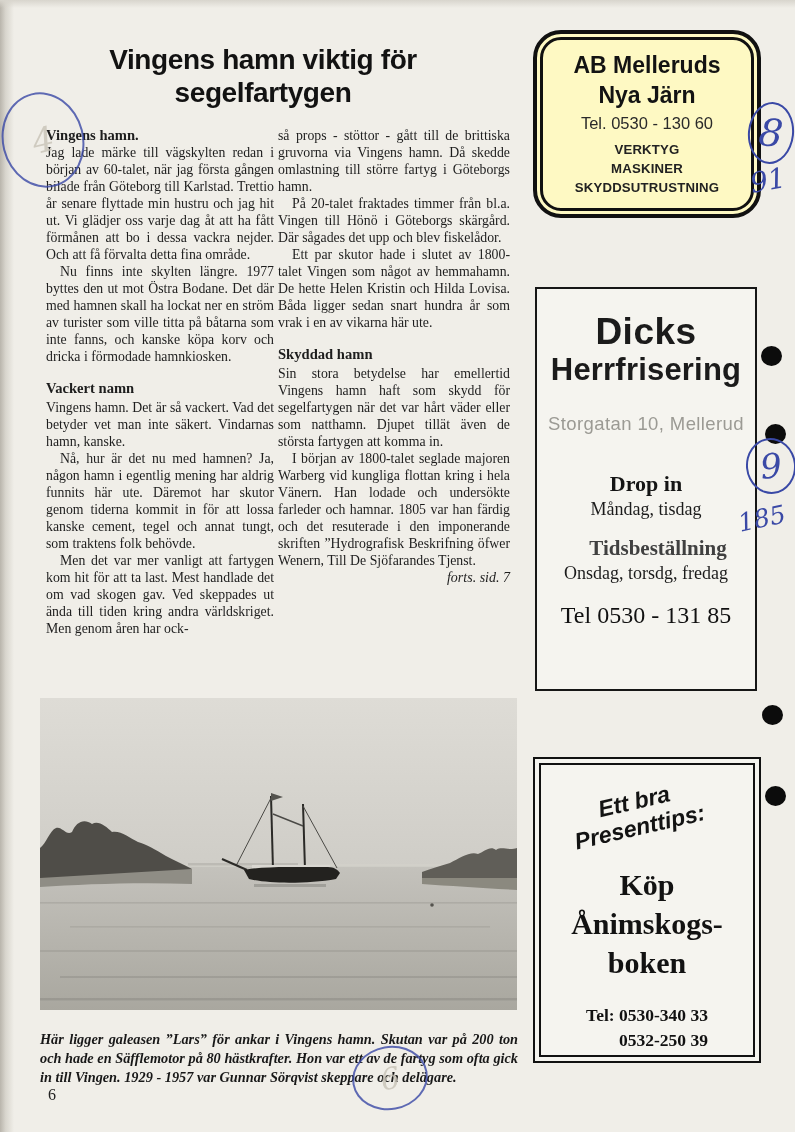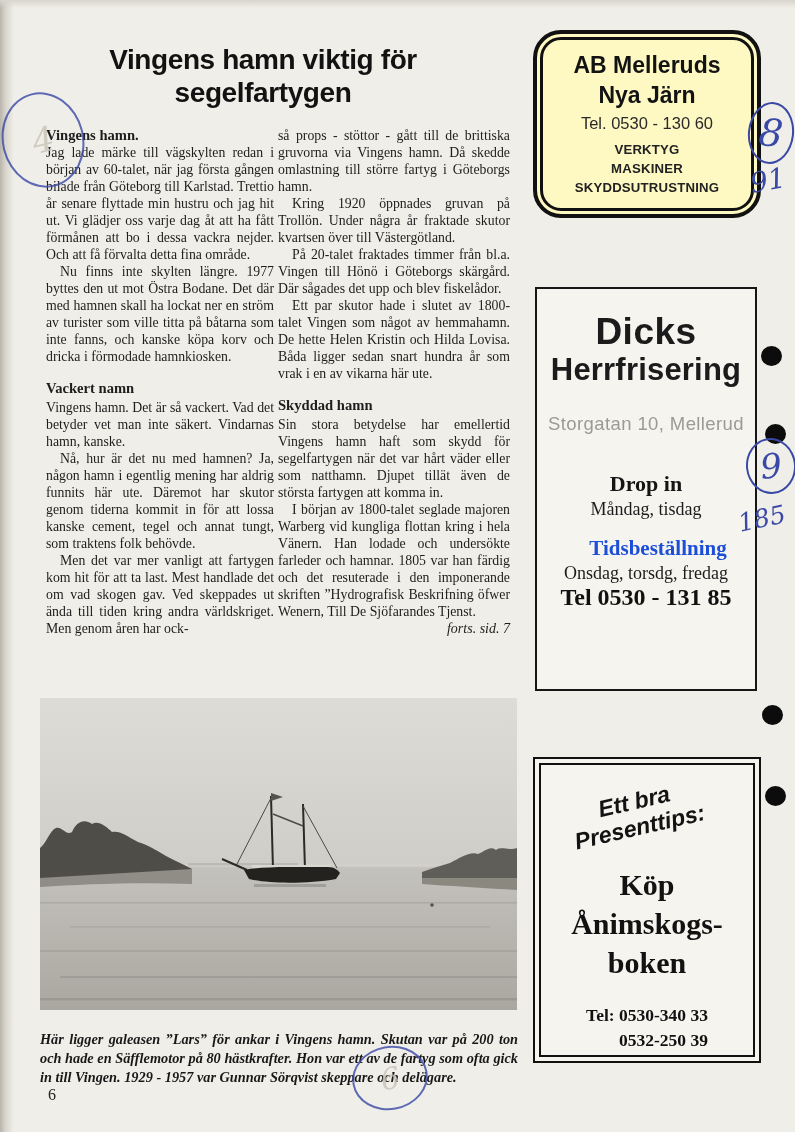--- a/index.html
+++ b/index.html
@@ -56,23 +56,23 @@
     box-sizing:border-box;border:2px solid #161616;background:#f5f4ef;
     text-align:center;}
   .dicks-name1{font-family:"Liberation Sans",sans-serif;font-weight:bold;
     font-size:37px;letter-spacing:0.5px;color:#1b1b1b;margin-top:24px;line-height:1.05;}
   .dicks-name2{font-family:"Liberation Sans",sans-serif;font-weight:bold;
     font-size:31px;letter-spacing:0.2px;color:#1b1b1b;line-height:1.15;}
   .dicks-address{font-family:"Liberation Sans",sans-serif;font-size:18.5px;
     color:#9b9a94;margin-top:26px;letter-spacing:0.4px;}
   .dicks-dropin-title{font-weight:bold;font-size:22px;margin-top:36px;color:#141414;}
   .dicks-dropin-days{font-size:18px;margin-top:2px;}
-  .dicks-booking-title{font-weight:bold;font-size:21px;margin-top:16px;color:#1d4ed8;margin-left:24px;}
+  .dicks-booking-title{font-weight:bold;font-size:21px;margin-top:16px;color:#404040;margin-left:24px;}
   .dicks-booking-days{font-size:18px;margin-top:2px;}
-  .dicks-phone{font-weight:bold;font-size:24px;color:#111;}
+  .dicks-phone{font-weight:normal;font-size:24px;margin-top:18px;color:#111;}
 
   .ad-book{position:absolute;left:533px;top:757px;width:228px;height:306px;
     box-sizing:border-box;border:2px solid #111;padding:4px;background:#f5f4ef;}
   .ad-book-inner{box-sizing:border-box;border:2px solid #111;width:100%;height:100%;
     position:relative;text-align:center;}
   .book-tip{position:absolute;left:6px;top:24px;width:180px;text-align:center;
     transform:rotate(-13deg);font-family:"Liberation Sans",sans-serif;
     font-weight:bold;font-style:italic;font-size:23px;line-height:1.12;color:#131313;}
   .book-title{position:absolute;left:0;right:0;top:100px;
     font-weight:bold;font-size:30px;line-height:1.3;color:#121212;}
@@ -116,21 +116,20 @@
   <p>Jag lade märke till vägskylten redan i början av 60-talet, när jag första gången bilade från Göteborg till Karlstad. Trettio år senare flyttade min hustru och jag hit ut. Vi glädjer oss varje dag åt att ha fått förmånen att bo i dessa vackra nejder. Och att få förvalta detta fina område.</p>
   <p class="ind">Nu finns inte skylten längre. 1977 byttes den ut mot Östra Bodane. Det där med hamnen skall ha lockat ner en ström av turister som ville titta på båtarna som inte fanns, och kanske köpa korv och dricka i förmodade hamnkiosken.</p>
   <p class="subhead spaced">Vackert namn</p>
   <p>Vingens hamn. Det är så vackert. Vad det betyder vet man inte säkert. Vindarnas hamn, kanske.</p>
   <p class="ind">Nå, hur är det nu med hamnen? Ja, någon hamn i egentlig mening har aldrig funnits här ute. Däremot har skutor genom tiderna kommit in för att lossa kanske cement, tegel och annat tungt, som traktens folk behövde.</p>
   <p class="ind">Men det var mer vanligt att fartygen kom hit för att ta last. Mest handlade det om vad skogen gav. Ved skeppades ut ända till tiden kring andra världskriget. Men genom åren har ock-</p>
 </div>
 
 <div class="col col2">
   <p>så props - stöttor - gått till de brittiska gruvorna via Vingens hamn. Då skedde omlastning till större fartyg i Göteborgs hamn.</p>
-  <p class="ind">Kring 1920 öppnades gruvan på Trollön. Under några år fraktade skutor kvartsen över till Västergötland.</p>
   <p class="ind">På 20-talet fraktades timmer från bl.a. Vingen till Hönö i Göteborgs skärgård. Där sågades det upp och blev fiskelådor.</p>
   <p class="ind">Ett par skutor hade i slutet av 1800-talet Vingen som något av hemmahamn. De hette Helen Kristin och Hilda Lovisa. Båda ligger sedan snart hundra år som vrak i en av vikarna här ute.</p>
   <p class="subhead spaced">Skyddad hamn</p>
   <p>Sin stora betydelse har emellertid Vingens hamn haft som skydd för segelfartygen när det var hårt väder eller som natthamn. Djupet tillät även de största fartygen att komma in.</p>
   <p class="ind">I början av 1800-talet seglade majoren Warberg vid kungliga flottan kring i hela Vänern. Han lodade och undersökte farleder och hamnar. 1805 var han färdig och det resuterade i den imponerande skriften ”Hydrografisk Beskrifning öfwer Wenern, Till De Sjöfarandes Tjenst.</p>
   <p class="forts">forts. sid. 7</p>
 </div>
 
 <div class="photo">
   <svg viewBox="0 0 477 312" preserveAspectRatio="none">

